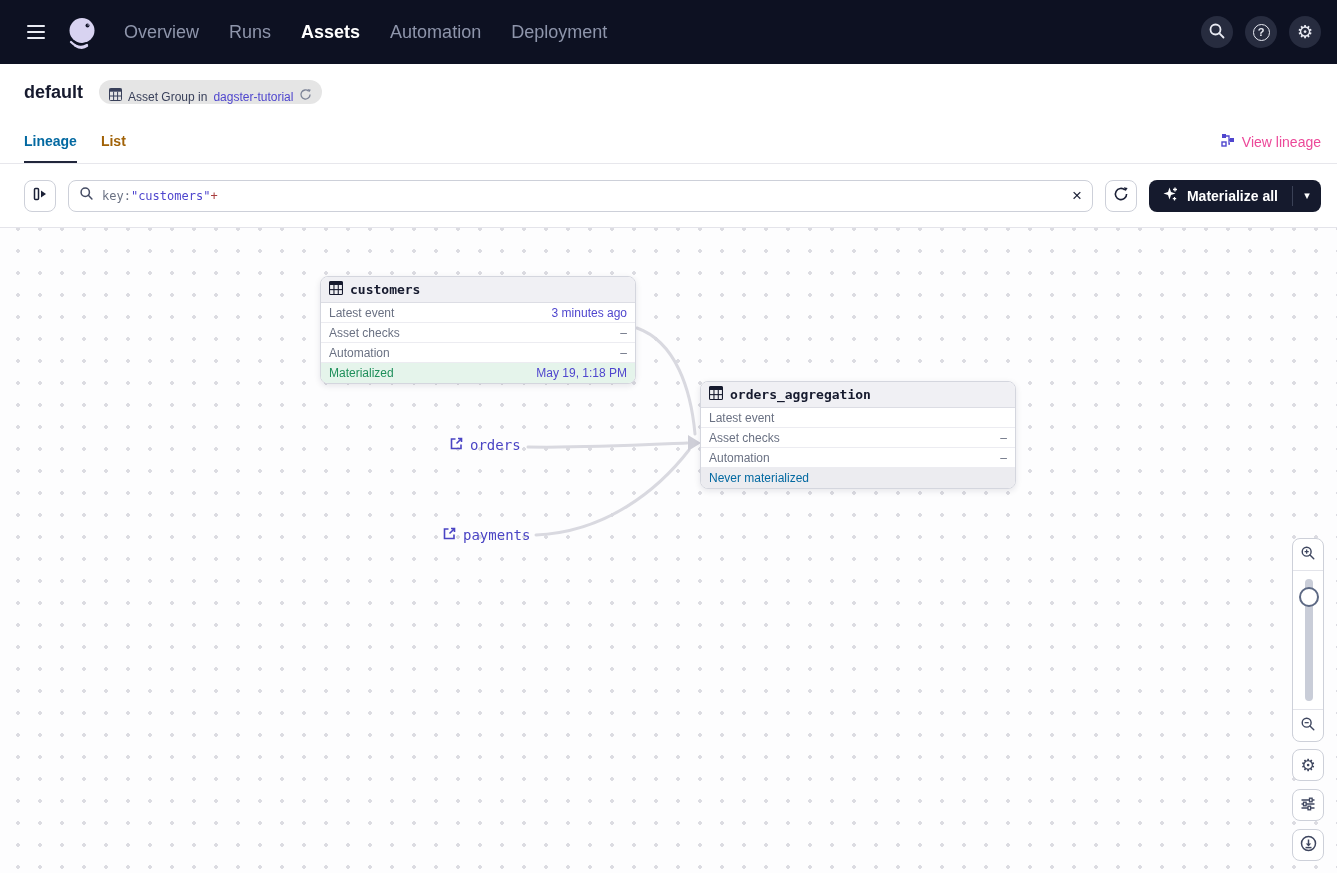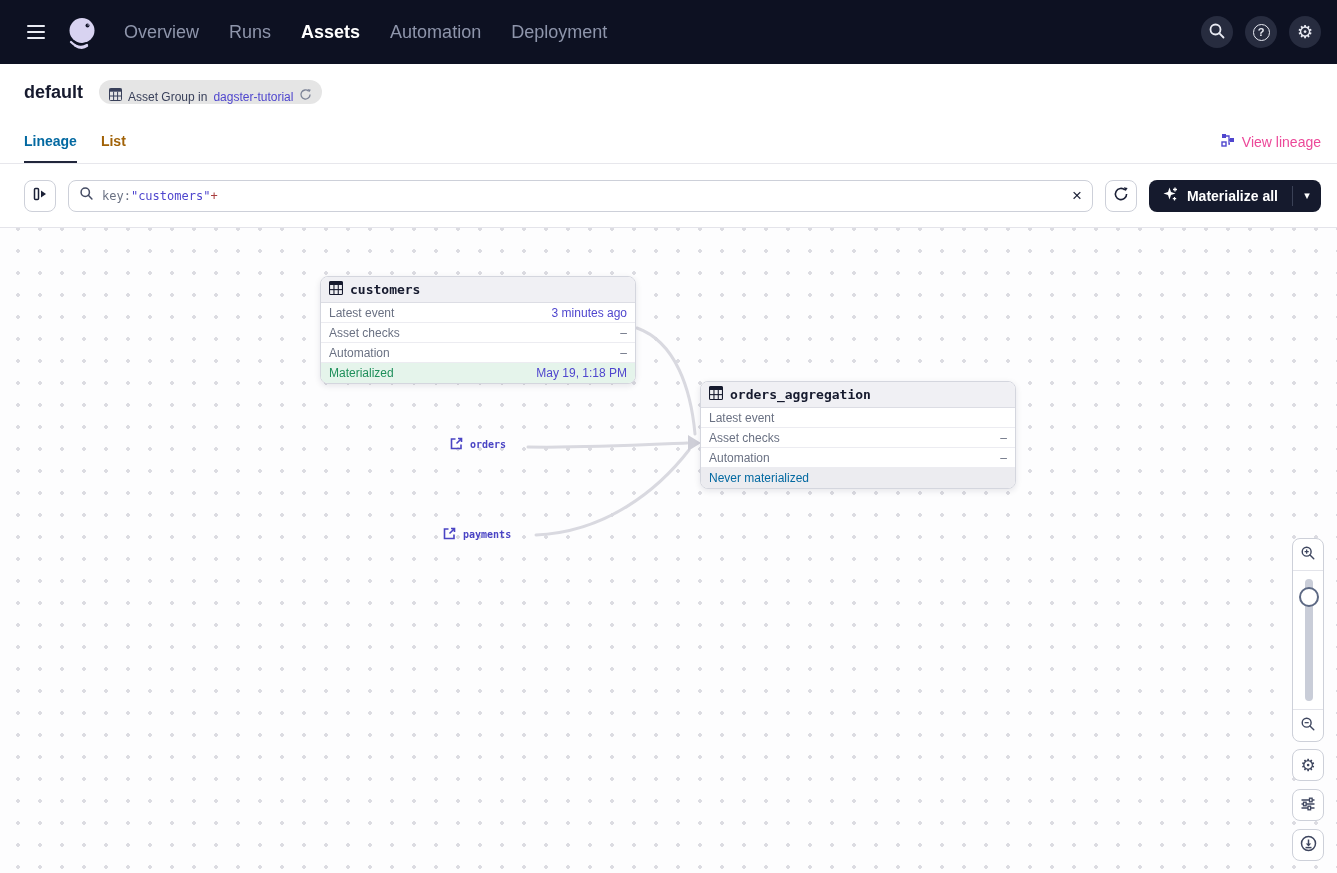--- a/index.html
+++ b/index.html
@@ -91,21 +91,21 @@
   .node-row .val-link { color:#4F46CE; cursor:pointer; }
   .node-row .val-dash { color:#6A7183; }
   .node-row.status { border-bottom:none; border-radius:0 0 7px 7px; }
   .node-row.status.materialized { background:#E5F4EB; }
   .node-row.status.materialized .st-label { color:#1F8F5B; }
   .node-row.status.materialized .st-value { color:#4F46CE; }
   .node-row.status.never { background:#ECECF0; }
   .node-row.status.never .st-label { color:#0369a1; }
 
   .ext-asset { position:absolute; display:flex; align-items:center; gap:6px;
-    color:#4A44C4; font-size:10px; font-weight:700; cursor:pointer; }
+    color:#4A44C4; font-size:14px; font-weight:400; cursor:pointer; }
 
   
   .zoom-panel { position:absolute; right:13px; top:310px; width:32px; background:#fff;
     border:1px solid #CDD0D9; border-radius:8px; display:flex; flex-direction:column;
     align-items:center; }
   .zp-btn { width:100%; height:32px; background:none; border:none; display:flex;
     align-items:center; justify-content:center; color:#3E465F; cursor:pointer; }
   .zp-btn.in { border-bottom:1px solid #E3E4EA; }
   .zp-btn.out { border-top:1px solid #E3E4EA; }
   .zp-slider { position:relative; height:138px; width:100%; }

